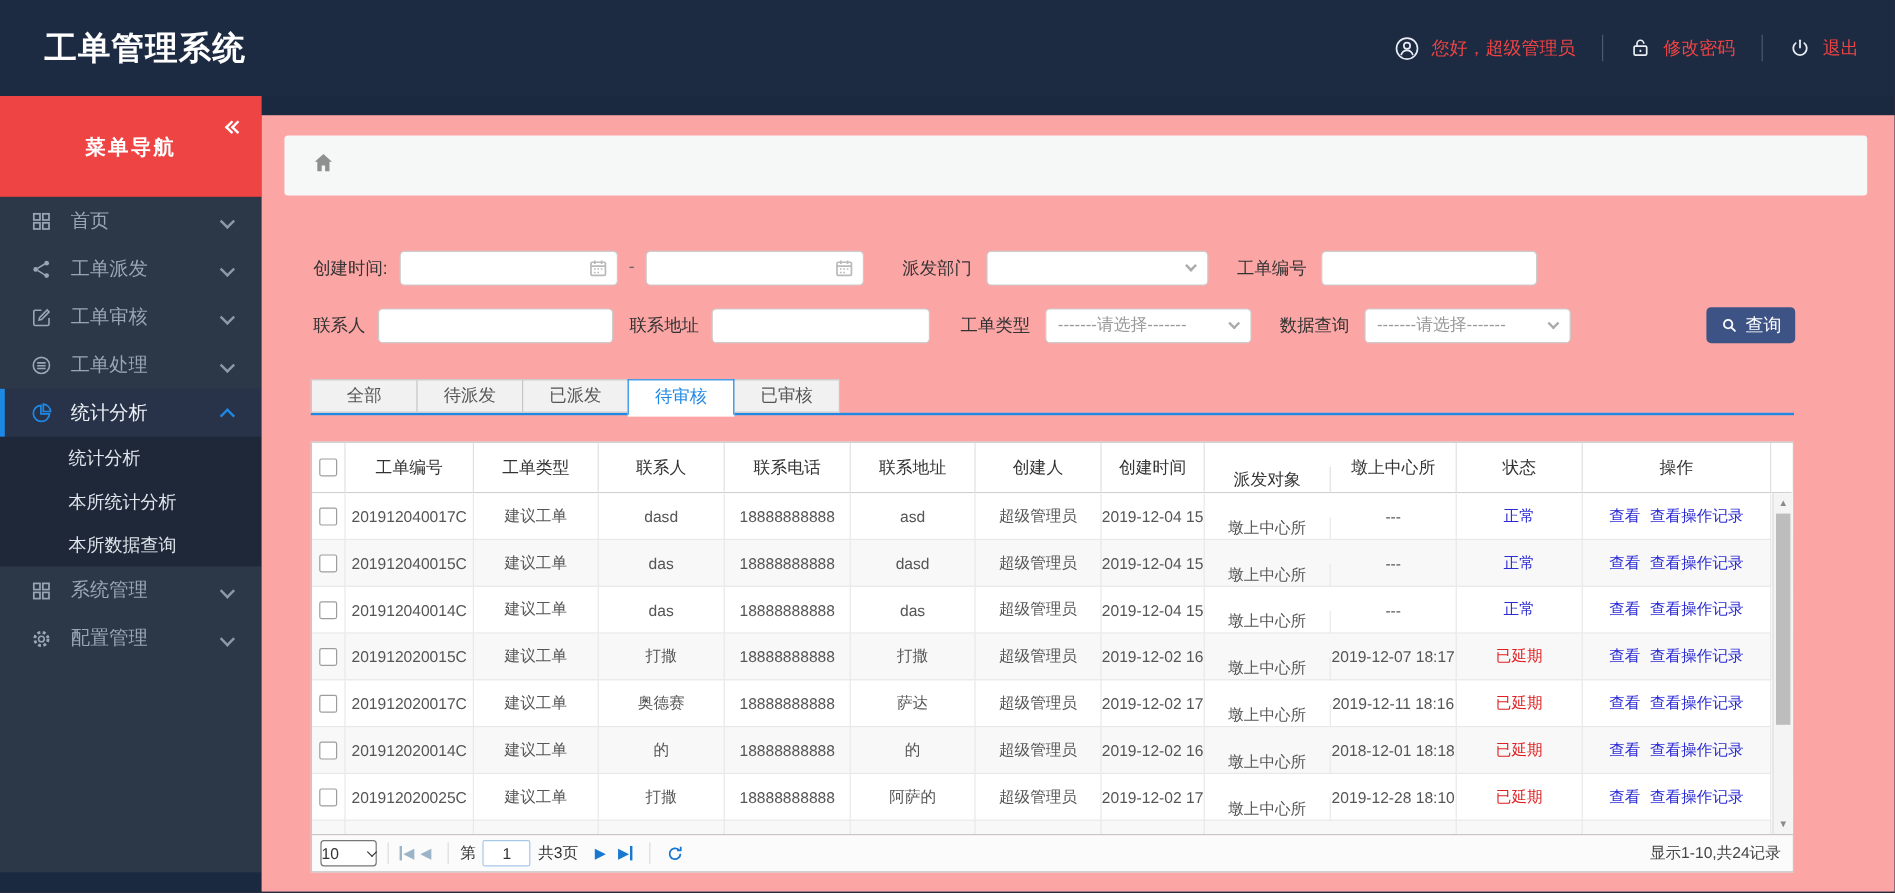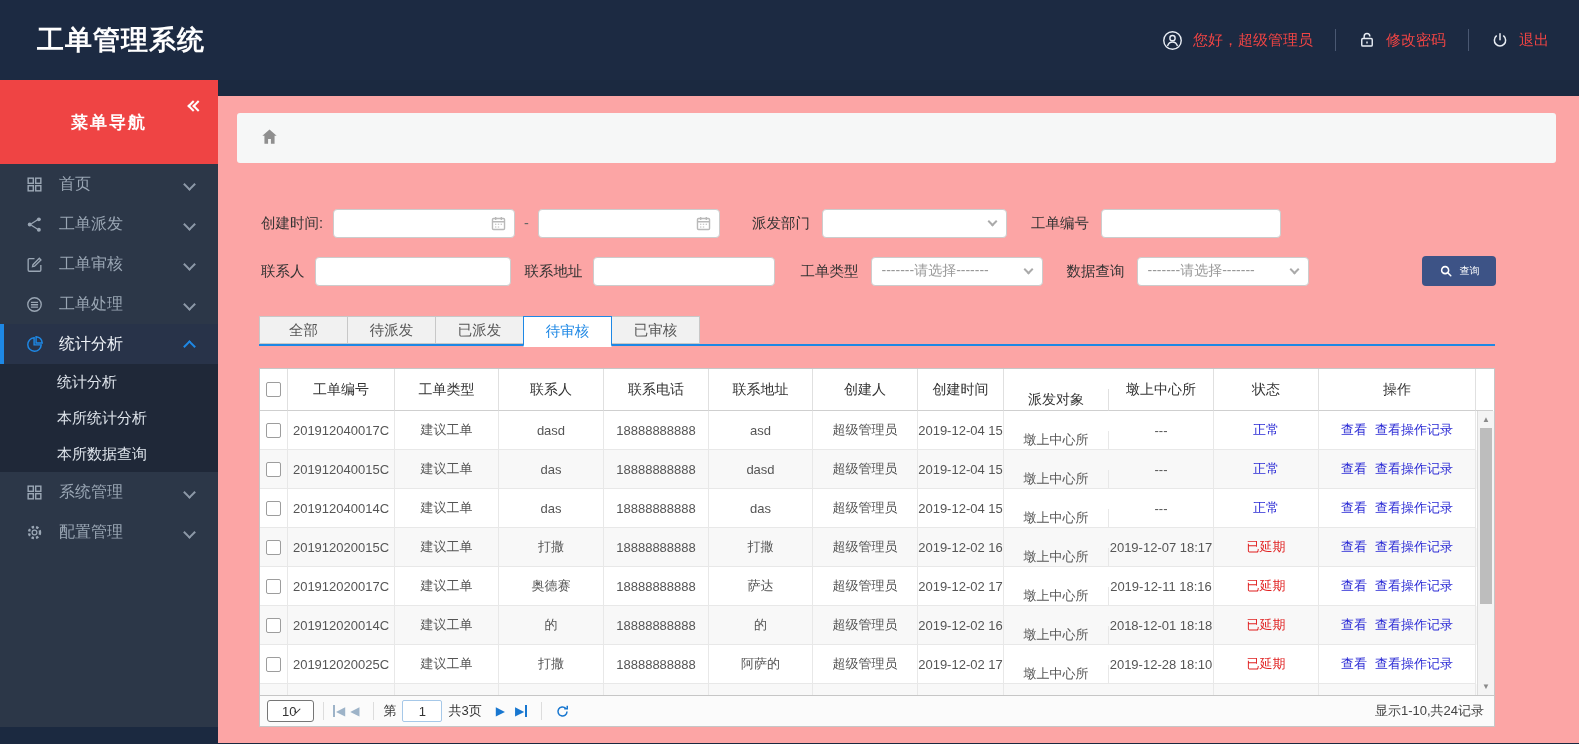--- a/index.html
+++ b/index.html
@@ -49,21 +49,21 @@
   .fsep { margin:0 9px; color:#666; }
   .fselect { display:flex; align-items:center; padding:0 10px; color:#999; font-size:14px; }
   .fselect .schev { margin-left:auto; color:#aaa; }
   .sel-dept { width:185px; margin-left:12px; }
   .sel-type { width:172px; margin-left:12px; }
   .sel-delay { width:172px; margin-left:12px; }
   .in-orderno { width:180px; margin-left:12px; }
   .in-contact { width:196px; margin-left:10px; }
   .in-addr { width:182px; margin-left:10px; }
   .ml32 { margin-left:32px; } .ml24 { margin-left:24px; } .ml14 { margin-left:14px; } .ml26 { margin-left:26px; }
-  .search-btn { margin-left:auto; margin-right:60px; width:74px; height:30px; background:#3d5386; color:#fff; border:none; border-radius:4px; font-size:10px; display:flex; align-items:center; justify-content:center; gap:7px; cursor:pointer; }
+  .search-btn { margin-left:auto; margin-right:60px; width:74px; height:30px; background:#3d5386; color:#fff; border:none; border-radius:4px; font-size:15px; display:flex; align-items:center; justify-content:center; gap:7px; cursor:pointer; }
 
   
   .tabs { display:flex; margin:30px 23px 0 41px; width:1236px; border-bottom:2px solid #1e88e5; height:30px; }
   .tab { width:89px; height:28px; line-height:26px; text-align:center; background:#f1f1f1; border:1px solid #c8c8c8; margin-right:-1px; font-size:14.5px; color:#555; cursor:pointer; }
   .tab.active { background:#ffffff; border:1px solid #1e88e5; border-bottom:2px solid #ffffff; height:31px; margin-bottom:-2px; line-height:29px; color:#1e88e5; z-index:2; position:relative; }
 
   
   .table { margin:22px 23px 0 41px; width:1236px; background:#fff; border:1px solid #c6c6c6; }
   .thead { display:flex; height:42px; }
   .th { border-right:1px solid #e0e0e0; border-bottom:1px solid #cfcfcf; display:flex; align-items:center; justify-content:center; font-size:14px; color:#333; }
@@ -80,21 +80,21 @@
   .status-normal { color:#2b2bd5; }
   .status-delayed { color:#e01f1f; }
   .link { color:#2b2bd5; cursor:pointer; margin:0 4px; }
   .vscroll { position:absolute; top:0; right:0; width:17px; height:284px; background:#f4f4f4; border-left:1px solid #ddd; }
   .vthumb { position:absolute; top:17px; left:2px; width:12px; height:176px; background:#bdbdbd; }
   .varrow { position:absolute; left:0; width:16px; text-align:center; font-size:8px; color:#8a8a8a; }
   .varrow.up { top:4px; } .varrow.down { bottom:4px; }
 
   
   .pager { margin-left:41px; width:1236px; height:31px; border:1px solid #c6c6c6; border-top:none; background:#fbfbfb; display:flex; align-items:center; font-size:13px; color:#333; }
-  .psize { margin-left:7px; width:47px; height:22px; border:1px solid #767676; border-radius:3px; background:#fff; display:flex; align-items:center; justify-content:space-between; padding:0 14px; cursor:pointer; }
+  .psize { margin-left:7px; width:47px; height:22px; border:1px solid #767676; border-radius:3px; background:#fff; display:flex; align-items:center; justify-content:space-between; padding:0 0; cursor:pointer; }
   .psize .pschev { width:6px; height:6px; border-right:1.5px solid #333; border-bottom:1.5px solid #333; transform:rotate(45deg); margin-top:-3px; }
   .pdiv { width:1px; height:18px; background:#ddd; margin:0 9px; }
   .pbtn { font-size:12px; cursor:pointer; line-height:1; display:inline-flex; align-items:center; }
   .pbtn.disabled { color:#9db3c8; }
   .pbtn.enabled { color:#1877d0; }
   .bar-l { border-left:2px solid currentColor; padding-left:1px; }
   .bar-r { border-right:2px solid currentColor; padding-right:1px; }
   .pgap { margin:0 5px; }
   .page-input { width:40px; height:22px; border:1px solid #a6c8e8; border-radius:2px; text-align:center; font-size:13px; color:#333; margin:0 6px; background:#fff; }
   .refresh { margin-left:4px; display:flex; align-items:center; cursor:pointer; }

